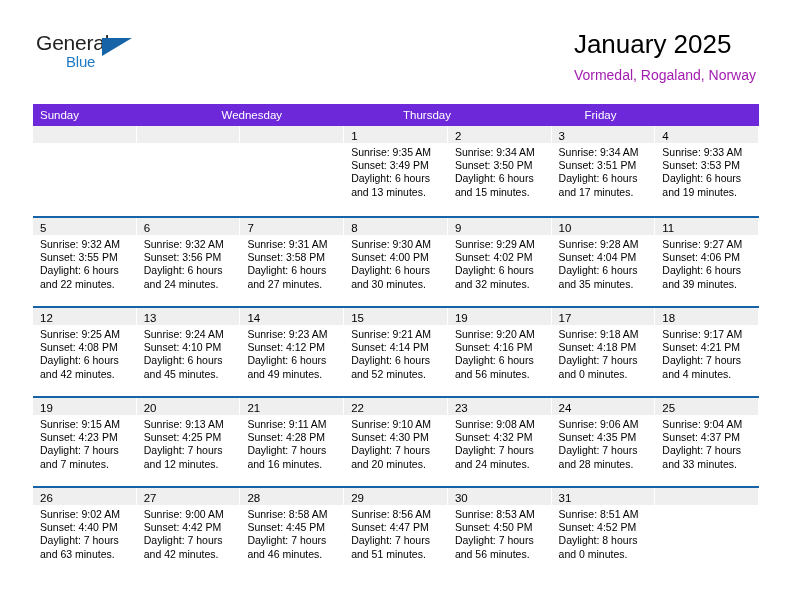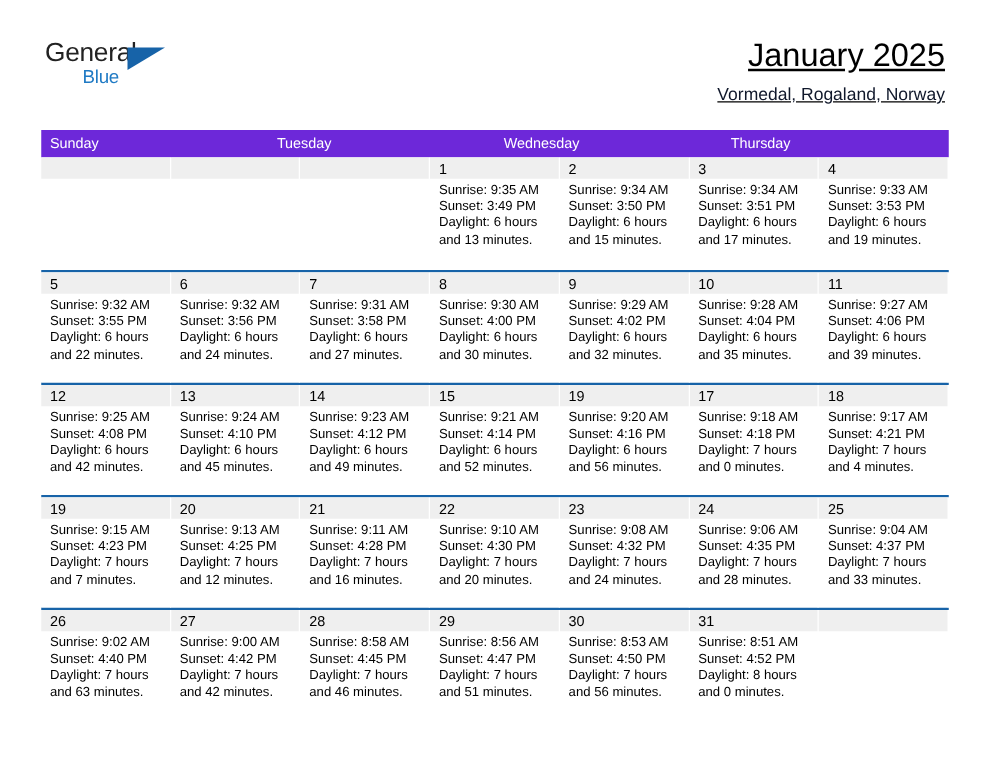--- a/index.html
+++ b/index.html
@@ -63,33 +63,32 @@
     width: 0;
     height: 0;
     border-left: 30px solid #1763a8;
     border-bottom: 18px solid transparent;
   }
 
   .title-block {
     position: absolute;
     right: 0;
     top: 0;
-    text-align: right;
-    text-decoration: underline;
+    text-align: left;
   }
   .cal-title {
     font-size: 26px;
     font-weight: normal;
     color: #000000;
     line-height: 32px;
     white-space: nowrap;
   }
   .cal-subtitle {
     font-size: 14px;
-    color: #0f172a;
+    color: #a21caf;
     line-height: 20px;
     margin-top: 5px;
     white-space: nowrap;
   }
 
   
   .calendar {
     position: absolute;
     left: 33px;
     top: 104px;
@@ -168,23 +167,23 @@
       <div class="cal-title">January 2025</div>
       <div class="cal-subtitle">Vormedal, Rogaland, Norway</div>
     </div>
 
   </div>
 
   <div class="calendar">
 
     <div class="weekday-row">
       <div class="weekday">Sunday</div>
-      <div class="weekday">Tuesday</div>
       <div class="weekday">Wednesday</div>
       <div class="weekday">Thursday</div>
+      <div class="weekday">Friday</div>
     </div>
 
     <div id="weeks-container">
         <div class="week-row">
           <div class="day-cell empty">
             <div class="date-band"><span class="date-num"></span></div>
           </div>
           <div class="day-cell empty">
             <div class="date-band"><span class="date-num"></span></div>
           </div>

